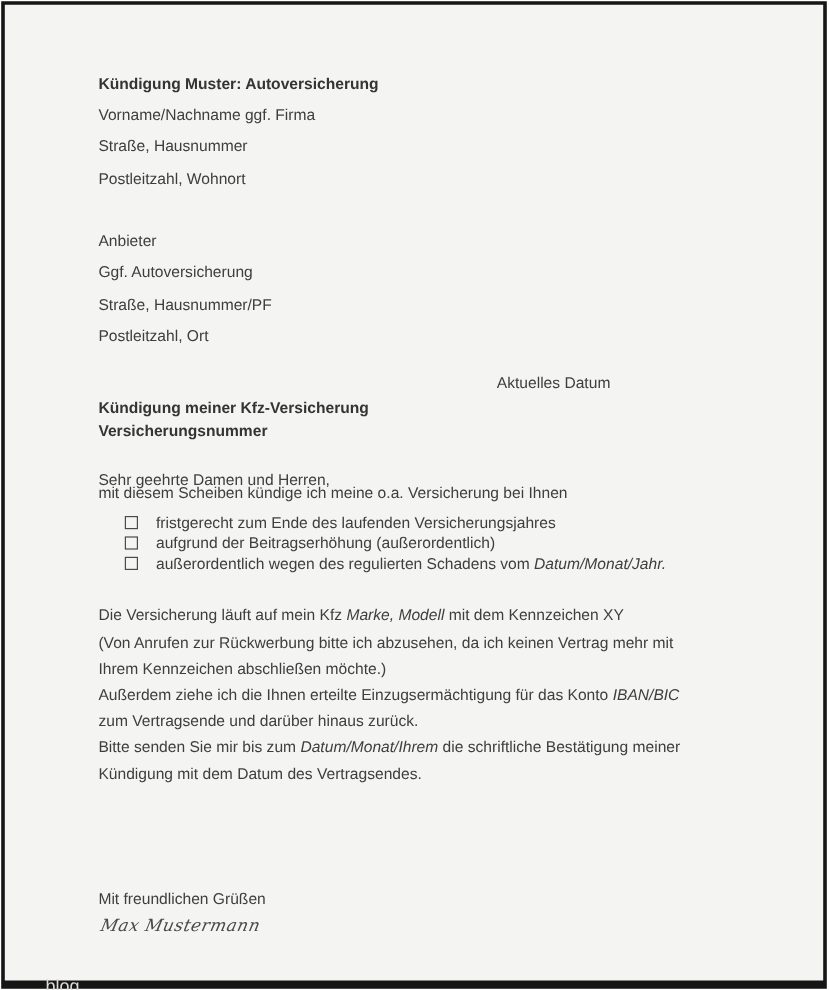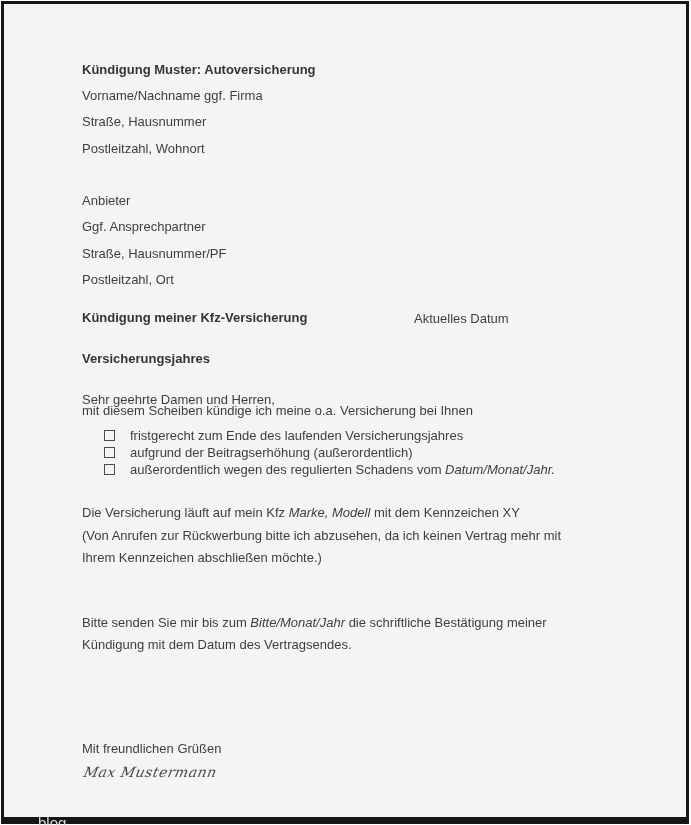--- a/index.html
+++ b/index.html
@@ -90,48 +90,49 @@
 <div class="page">
   <div class="content">
 
     <div class="line bold" style="top:58px">Kündigung Muster: Autoversicherung</div>
 
     <div class="line" style="top:84px">Vorname/Nachname ggf. Firma</div>
     <div class="line" style="top:110px">Straße, Hausnummer</div>
     <div class="line" style="top:137px">Postleitzahl, Wohnort</div>
 
     <div class="line" style="top:189px">Anbieter</div>
-    <div class="line" style="top:215px">Ggf. Ansprechpartner</div>
+    <div class="line" style="top:215px">Ggf. Autoversicherung</div>
     <div class="line" style="top:242px">Straße, Hausnummer/PF</div>
     <div class="line" style="top:268px">Postleitzahl, Ort</div>
 
     <div class="date-line" style="top:294px">Aktuelles Datum</div>
 
-    <div class="line bold" style="top:306px">Kündigung meiner Kfz-Versicherung</div>
-    <div class="line bold" style="top:347px">Versicherungsjahres</div>
+    <div class="line bold" style="top:328px">Kündigung meiner Kfz-Versicherung</div>
+    <div class="line bold" style="top:347px">Versicherungsnummer</div>
 
     <div class="line" style="top:388px">Sehr geehrte Damen und Herren,</div>
     <div class="line" style="top:399px">mit diesem Scheiben kündige ich meine o.a. Versicherung bei Ihnen</div>
 
     <div class="cb-row" style="top:424px">
       <span class="cb-box"></span><span>fristgerecht zum Ende des laufenden Versicherungsjahres</span><span class="it"></span>
     </div>
     <div class="cb-row" style="top:441px">
       <span class="cb-box"></span><span>aufgrund der Beitragserhöhung (außerordentlich)</span><span class="it"></span>
     </div>
     <div class="cb-row" style="top:458px">
       <span class="cb-box"></span><span>außerordentlich wegen des regulierten Schadens vom </span><span class="it">Datum/Monat/Jahr.</span>
     </div>
 
     <div class="line" style="top:501px"><span>Die Versicherung läuft auf mein Kfz </span><span class="it">Marke, Modell</span><span> mit dem Kennzeichen XY</span></div>
 
     <div class="para" style="top:521px; width:505px">(Von Anrufen zur Rückwerbung bitte ich abzusehen, da ich keinen Vertrag mehr mit Ihrem Kennzeichen abschließen möchte.)</div>
 
+    <div class="para" style="top:564px; width:500px"><span>Außerdem ziehe ich die Ihnen erteilte Einzugsermächtigung für das Konto </span><span class="it">IBAN/BIC</span><span> zum Vertragsende und darüber hinaus zurück.</span></div>
 
-    <div class="para" style="top:608px; width:528px"><span>Bitte senden Sie mir bis zum </span><span class="it">Bitte/Monat/Jahr</span><span> die schriftliche Bestätigung meiner Kündigung mit dem Datum des Vertragsendes.</span></div>
+    <div class="para" style="top:608px; width:528px"><span>Bitte senden Sie mir bis zum </span><span class="it">Datum/Monat/Ihrem</span><span> die schriftliche Bestätigung meiner Kündigung mit dem Datum des Vertragsendes.</span></div>
 
     <div class="line" style="top:737px">Mit freundlichen Grüßen</div>
 
     <div class="signature">Max Mustermann</div>
 
     <div class="watermark">blog</div>
 
   </div>
 </div>
 

